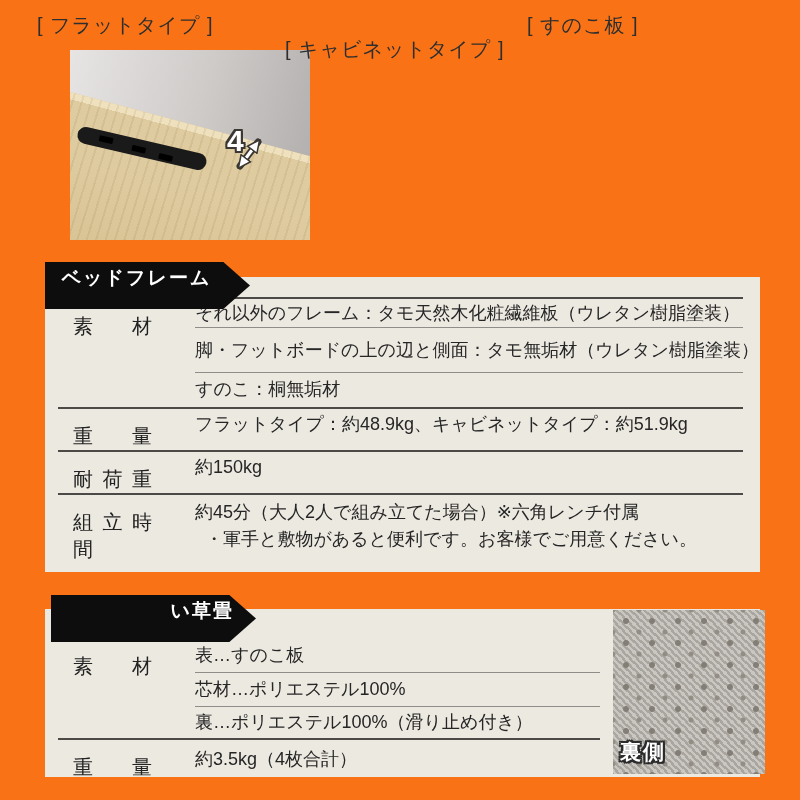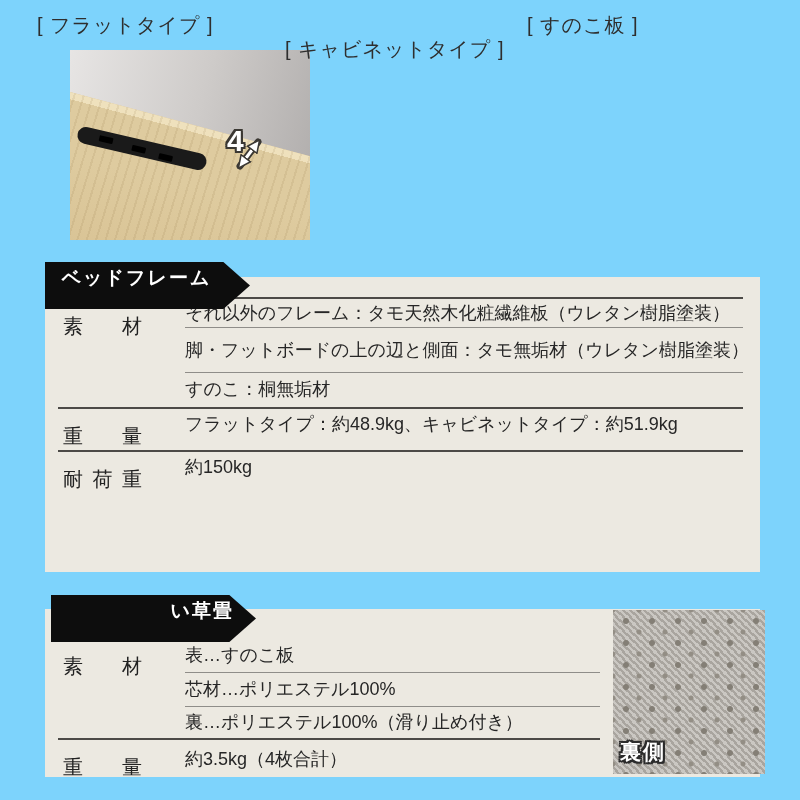--- a/index.html
+++ b/index.html
@@ -1,18 +1,18 @@
 <!DOCTYPE html>
 <html><head>
 <meta charset="utf-8">
 <style>
   html,body{margin:0;padding:0;background:#ffffff;}
   *{box-sizing:border-box;}
   body{font-family:"Liberation Sans","DejaVu Sans",sans-serif;color:#262626;}
-  .sheet{position:relative;width:800px;height:800px;background:#7dd3fc;overflow:hidden;}
+  .sheet{position:relative;width:800px;height:800px;background:#f97316;overflow:hidden;}
 
   
   .fig{position:absolute;top:0;height:245px;}
   .fig-caption{position:absolute;top:12px;left:2px;font-size:20px;font-weight:500;color:#2e2e2e;letter-spacing:1px;white-space:nowrap;}
   .photo{position:absolute;top:50px;overflow:hidden;}
   .photo>div{position:absolute;}
   .dim{position:absolute;color:#ffffff;font-weight:bold;font-size:30px;line-height:1;z-index:5;
        text-shadow:-2px -2px 0 #3b3833,2px -2px 0 #3b3833,-2px 2px 0 #3b3833,2px 2px 0 #3b3833,
                    -2px 0 0 #3b3833,2px 0 0 #3b3833,0 -2px 0 #3b3833,0 2px 0 #3b3833;}
   .arrows{position:absolute;left:0;top:0;z-index:4;}
@@ -48,21 +48,21 @@
   .panel{position:absolute;left:45px;width:715px;background:#ece9e1;}
   .panel-1{top:277px;height:295px;}
   .panel-2{top:609px;height:168px;}
   .banner-1{left:45px;top:262px;}
   .banner-2{left:51px;top:595px;text-align:right;}
 
   .spec-table{position:absolute;top:20px;left:13px;width:685px;}
   .spec-table-2{position:absolute;top:30px;left:13px;width:542px;}
   .row{display:flex;border-top:2px solid #4c4a47;}
   .spec-table-2 .row:first-child{border-top:none;}
-  .row-label{width:79px;margin-left:5px;flex:none;font-size:20px;color:#222;
+  .row-label{width:79px;margin-left:15px;flex:none;font-size:20px;color:#222;
     text-align:justify;text-align-last:justify;padding-top:14px;}
   .row-vals{margin-left:43px;flex:1;display:flex;flex-direction:column;min-width:0;}
   .val{font-size:18px;line-height:23px;color:#262626;white-space:nowrap;}
   .subval{border-top:1px solid #8f8d89;}
   .subval:first-child{border-top:none;}
   
   .s1a{padding:11px 0 10px;}
   .s1b{padding:3px 0 2px;}
   .s1c{padding:5px 0 6px;}
   .rowpad .val{padding:4px 0 5px;}
@@ -138,20 +138,27 @@
         <div class="row-vals">
             <div class="val">フラットタイプ：約48.9kg、キャビネットタイプ：約51.9kg</div>
           </div>
       </div>
       <div class="row rowpad">
         <div class="row-label">耐荷重</div>
         <div class="row-vals">
             <div class="val">約150kg</div>
           </div>
       </div>
+      <div class="row row-asm">
+        <div class="row-label">組立時間</div>
+        <div class="row-vals">
+          <div class="val">約45分（大人2人で組み立てた場合）※六角レンチ付属</div>
+          <div class="val">・軍手と敷物があると便利です。お客様でご用意ください。</div>
+        </div>
+      </div>
     </div>
   </div>
 
   <div class="banner banner-2">い草畳</div>
   <div class="panel panel-2">
     <div class="spec-table-2">
       <div class="row">
         <div class="row-label">素材</div>
         <div class="row-vals">
           <div class="val subval s2a">表…すのこ板</div>

